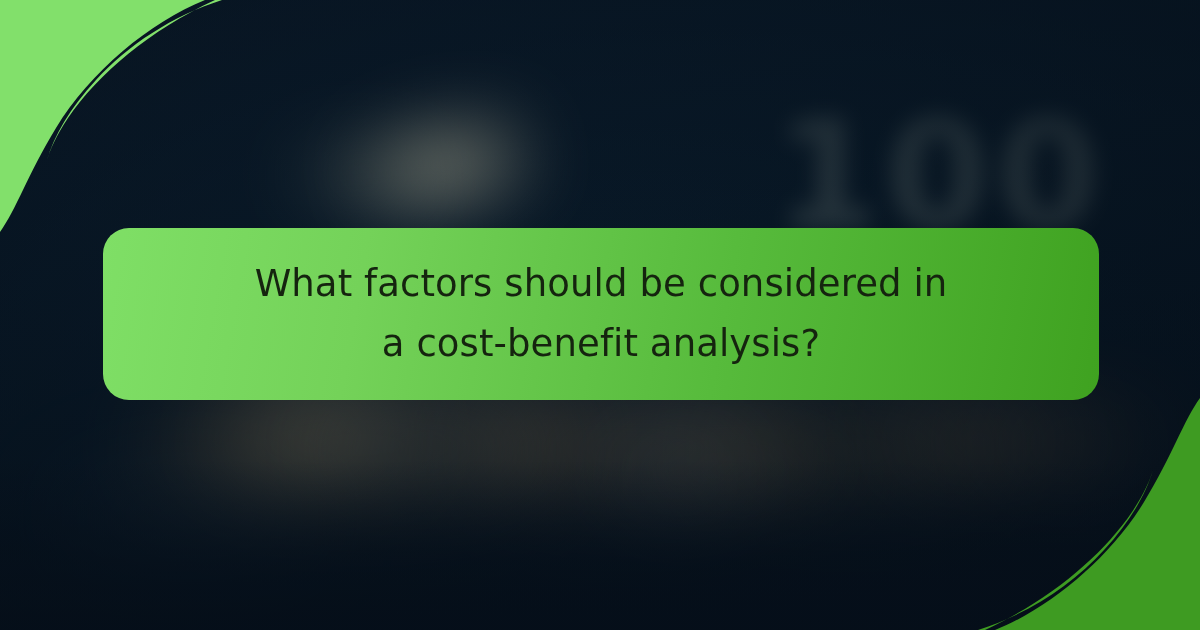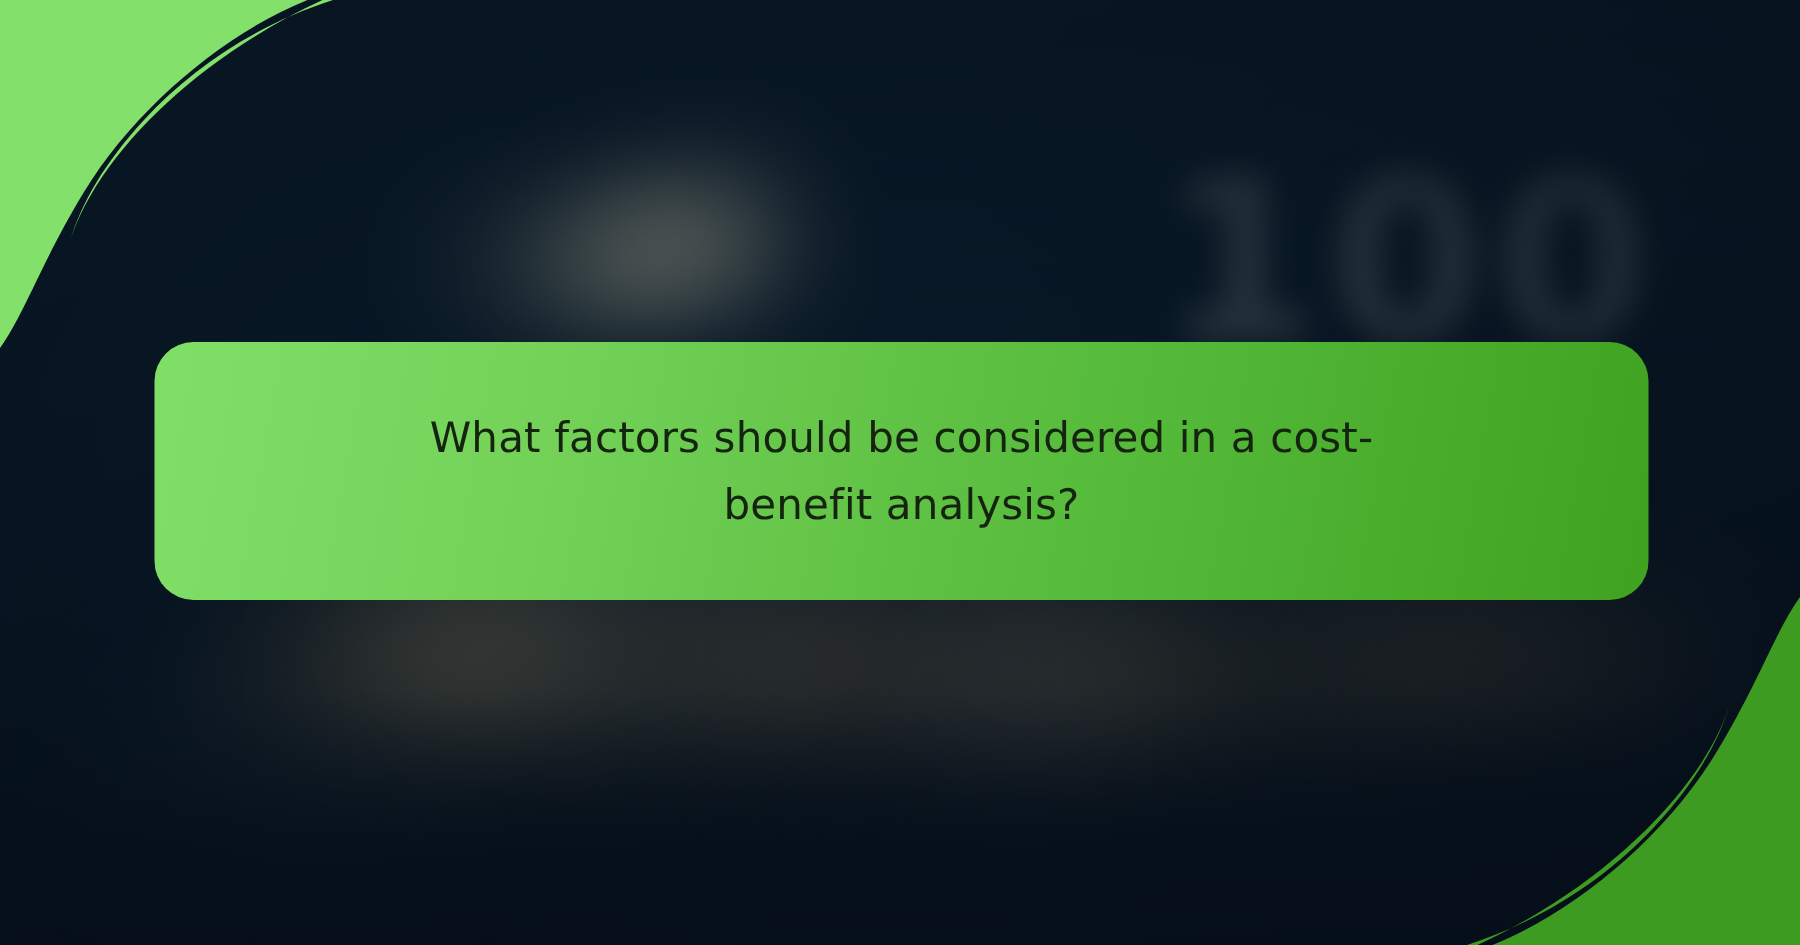--- a/index.html
+++ b/index.html
@@ -106,21 +106,21 @@
     display: flex;
     align-items: center;
     justify-content: center;
     box-sizing: border-box;
     padding: 0 60px;
   }
   .card-text {
     margin: 0;
     text-align: center;
     color: #15240f;
-    font-size: 28px;
+    font-size: 37px;
     font-weight: 400;
     line-height: 1.62;
     letter-spacing: .1px;
     font-family: "DejaVu Sans", sans-serif;
     max-width: 700px;
   }
 </style>
 </head>
 <body>
 

